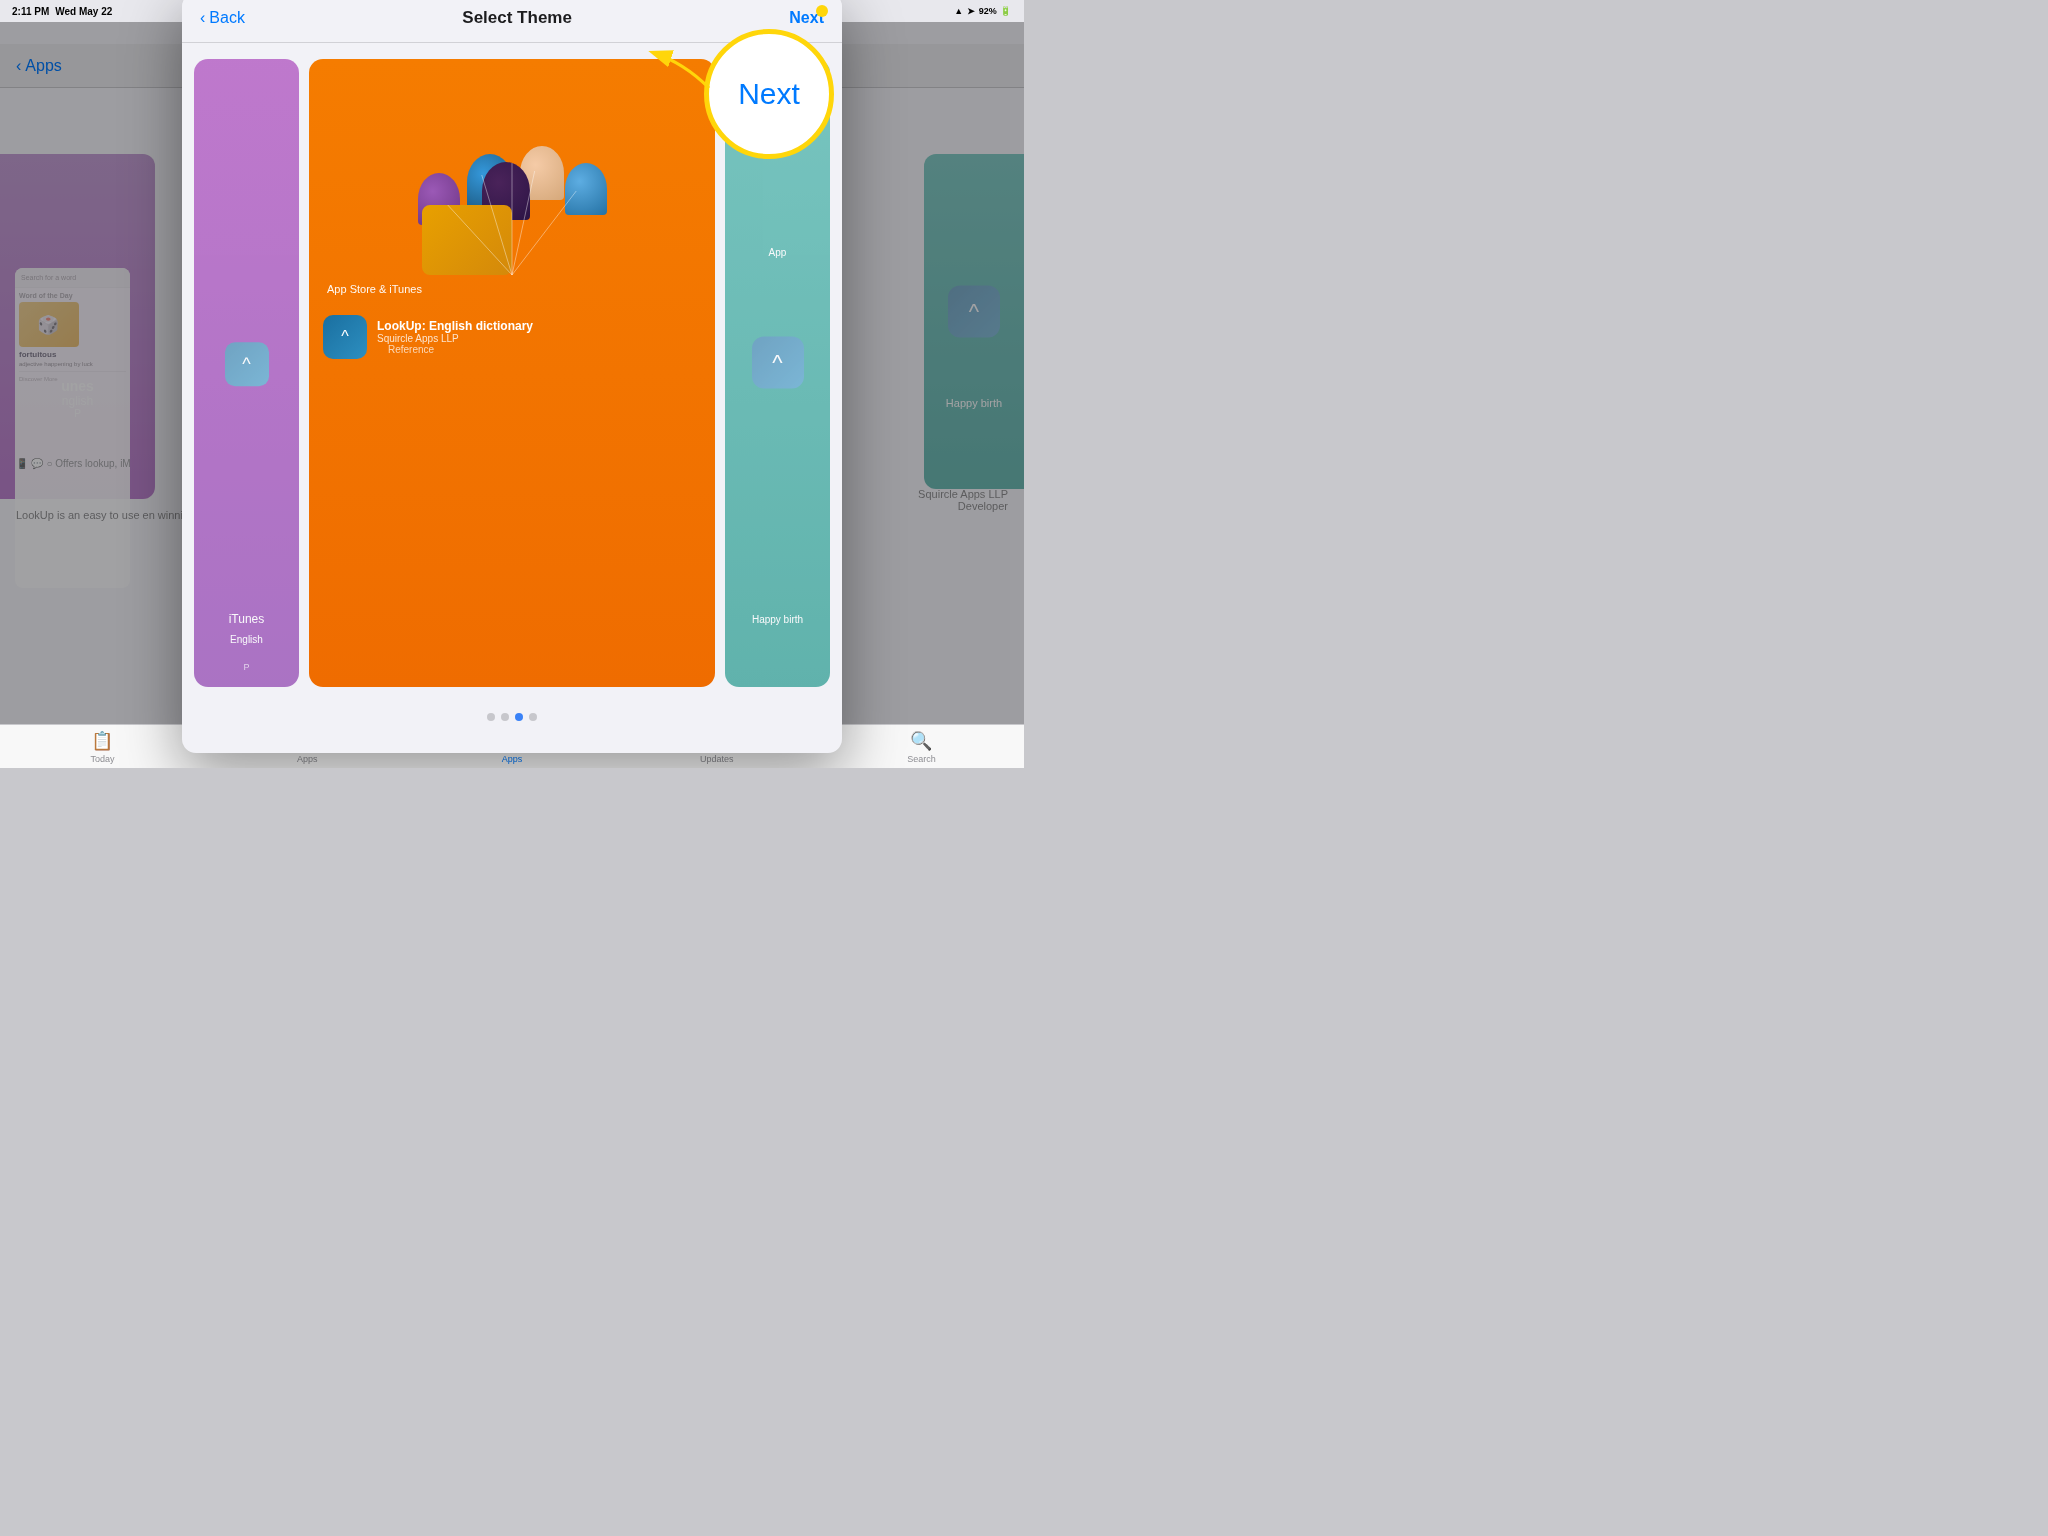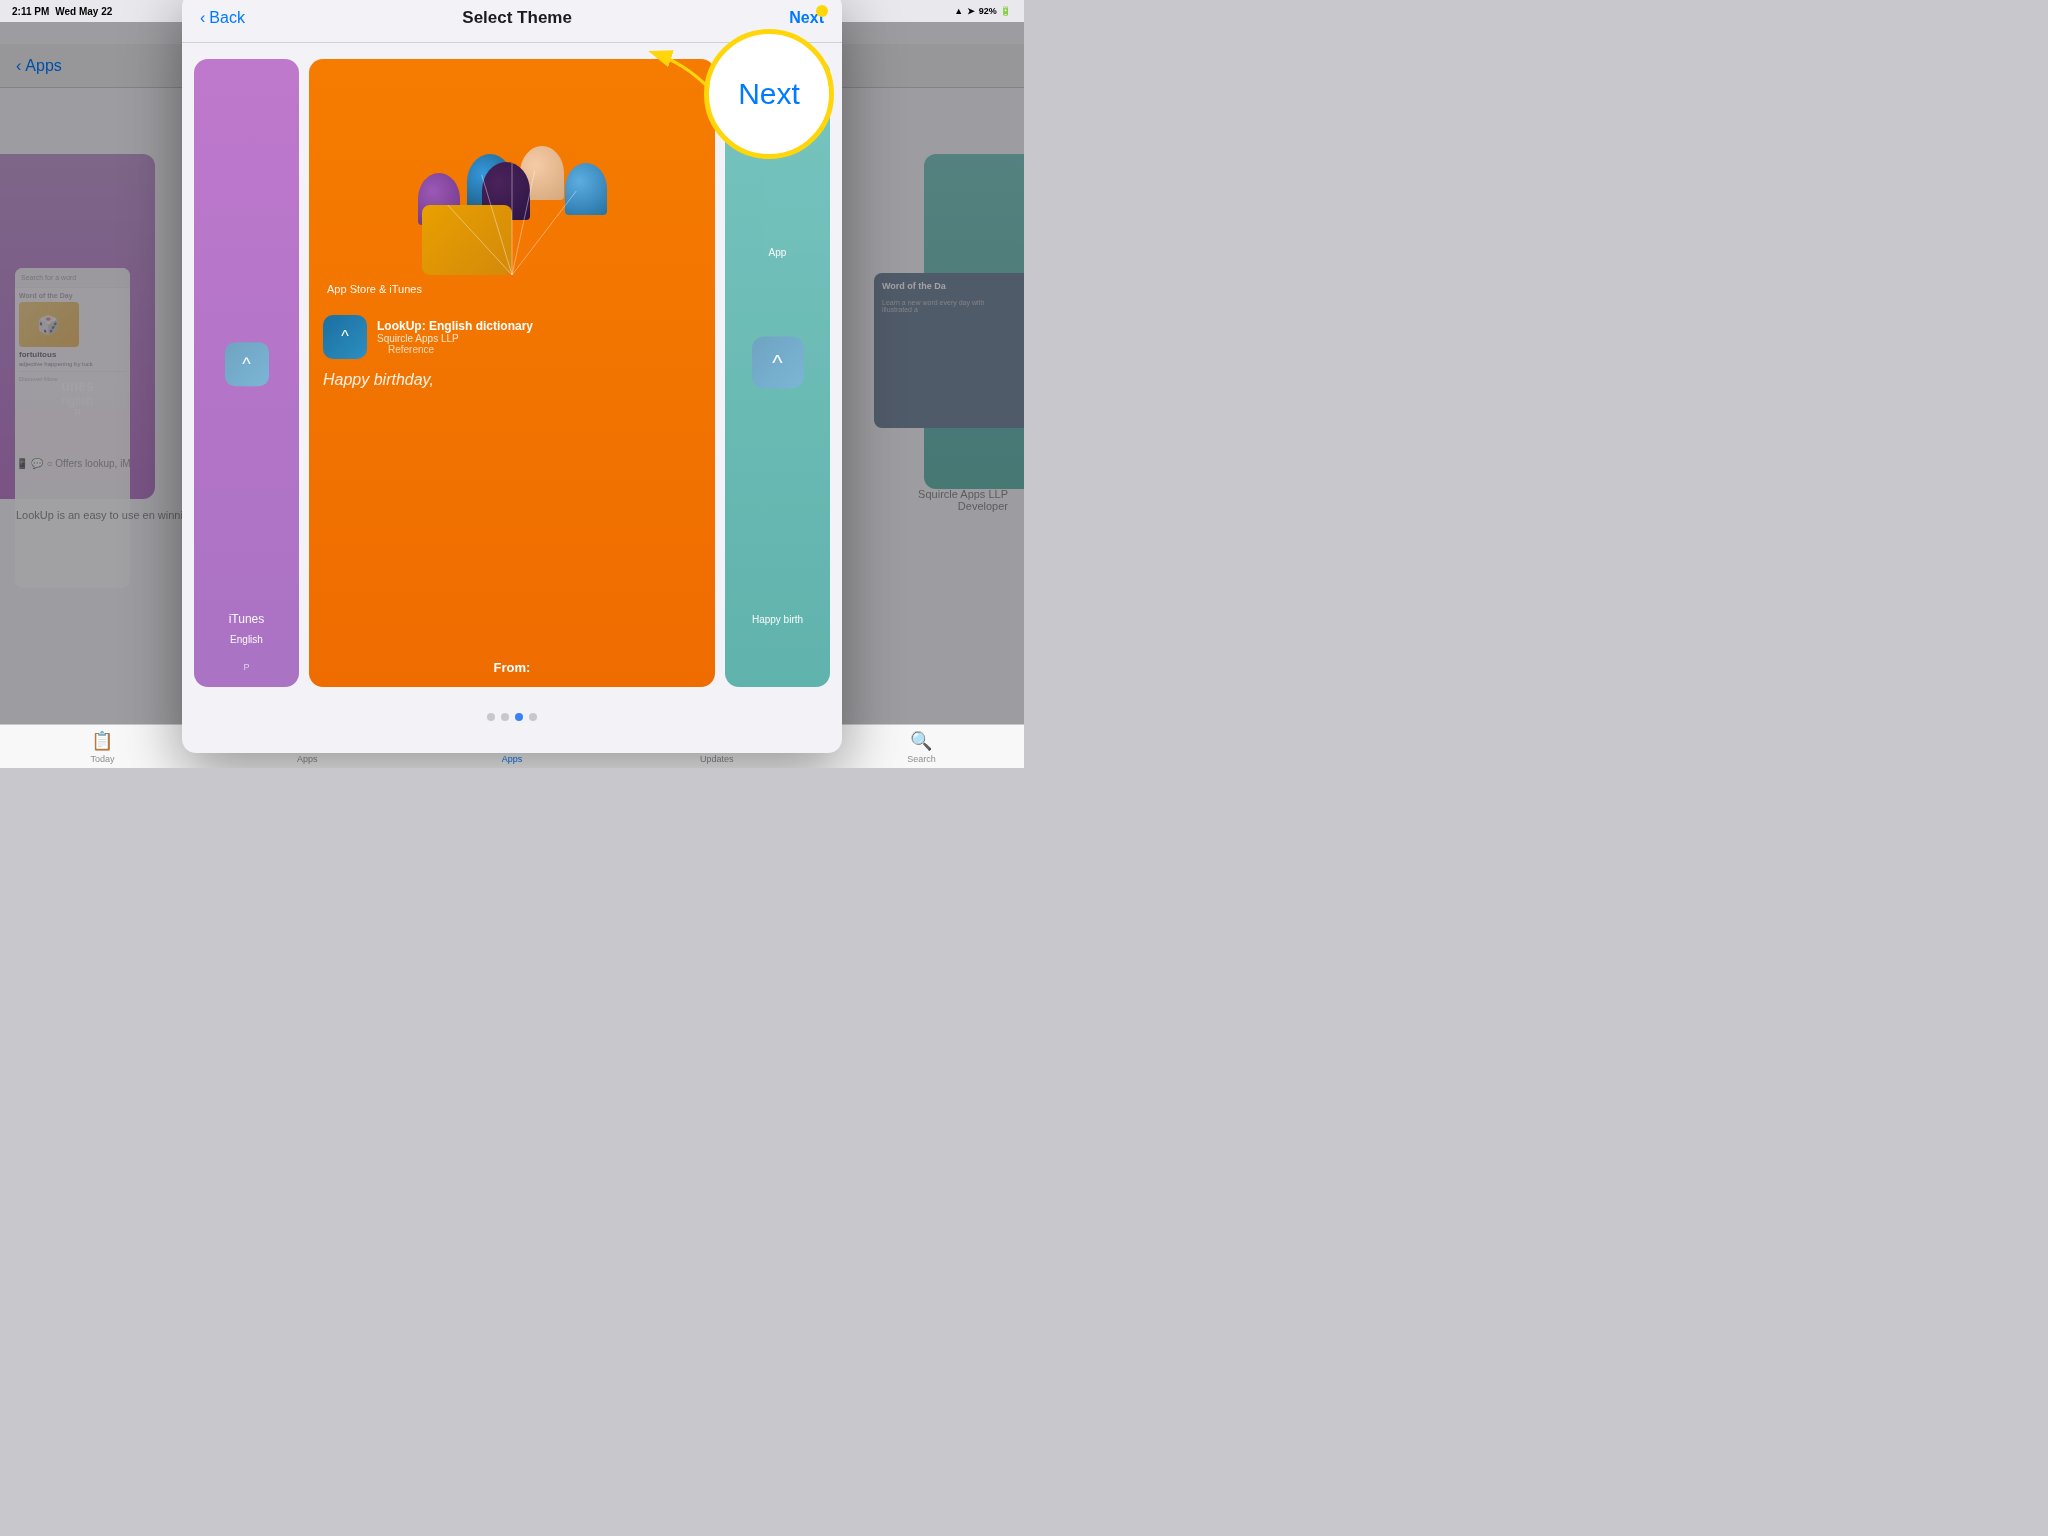--- a/index.html
+++ b/index.html
@@ -562,24 +562,20 @@
       </div>
     </div>
 
     <div class="bg-card-right">
       <div class="right-card-icon">
         <span style="color:white;font-size:22px;font-weight:300;">^</span>
       </div>
       <div class="right-card-text">Happy birth</div>
     </div>
 
-    <div class="bg-word-right">
-      <div style="padding:8px;font-size:9px;color:white;font-weight:600;">Word of the Da</div>
-      <div style="padding:0 8px;font-size:7px;color:#aaa;">Learn a new word every day with illustrated a</div>
-    </div>
 
     <div class="bg-desc">
       <div>LookUp is an easy to use en winning design to lookup all companion for avid readers,</div>
     </div>
 
     <div class="bg-offers">
       <span>📱 💬 ○</span>
       <span>Offers lookup, iM</span>
     </div>
 
@@ -664,24 +660,20 @@
             <div class="app-icon-sm">
               <span style="color:white;font-size:16px;font-weight:300;">^</span>
             </div>
             <div class="app-info">
               <div class="app-name">LookUp: English dictionary</div>
               <div class="app-company">Squircle Apps LLP</div>
               <div class="app-category">Reference</div>
             </div>
           </div>
 
-          <div class="message-area">
-            <div class="happy-birthday">Happy birthday,</div>
-            <div class="from-line">From:</div>
-          </div>
 
         </div>
       </div>
 
       <div class="theme-card card-right">
         <div style="position:absolute;top:50%;left:50%;transform:translate(-50%,-70%);width:52px;height:52px;border-radius:12px;background:linear-gradient(135deg,#1a6fa0,#2d8fc0);display:flex;align-items:center;justify-content:center;">
           <span style="color:white;font-size:22px;font-weight:300;">^</span>
         </div>
         <div style="position:absolute;bottom:60px;left:0;right:0;text-align:center;">
           <span style="font-size:10px;color:white;">Happy birth</span>

